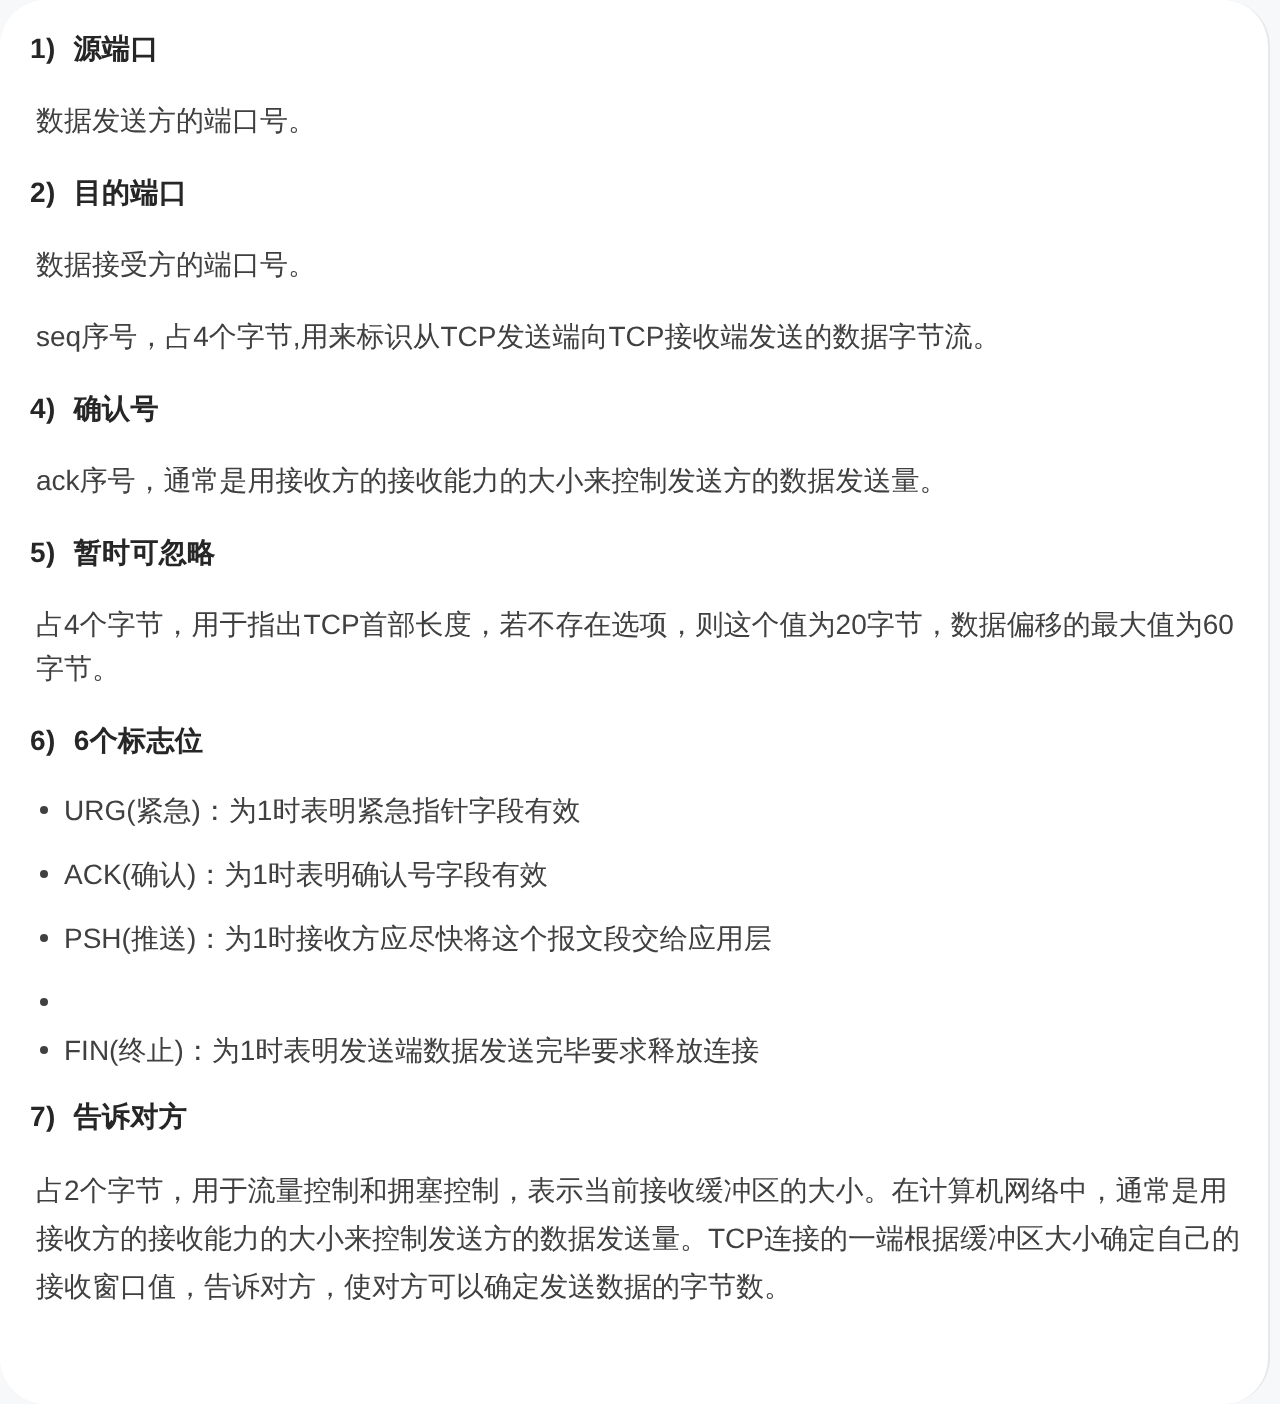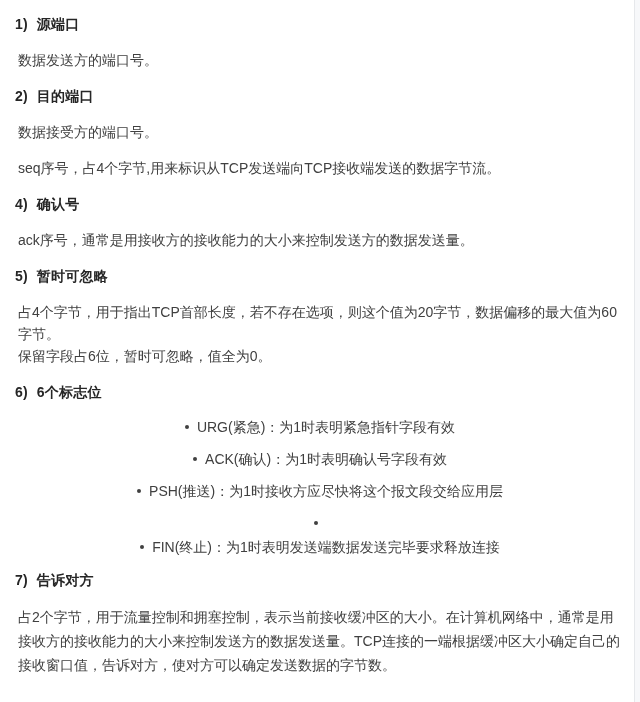--- a/index.html
+++ b/index.html
@@ -16,40 +16,41 @@
     width:640px;height:702px;overflow:hidden;
     background:var(--page-background);
     font-family:"Liberation Sans","DejaVu Sans",sans-serif;
     -webkit-font-smoothing:antialiased;
   }
   .content{
     width:635px;height:702px;
     background:var(--content-background);
     border-right:1px solid var(--divider-color);
     padding:13px 14px 0 14px;
+    border-radius:23px;
   }
   h3.sec{
     margin:0 0 14px 0;
     font-size:14px;line-height:22px;
     font-weight:700;color:var(--heading-color);
     letter-spacing:.2px;
   }
   h3.sec .num{display:inline-block;margin-left:1px;margin-right:9px;}
   p.body{
     margin:0 0 14px 4px;
     font-size:14px;line-height:22px;
     color:var(--body-color);
   }
   p.body .line{display:block;}
   p.body.wide{line-height:24px;margin-bottom:0;max-width:612px;}
   ul.flags{list-style:none;margin:0 0 0 0;padding:0;}
   ul.flags li{
     display:flex;align-items:flex-start;
     margin:0 0 12px 0;padding-left:6px;
-    font-size:14px;line-height:20px;color:var(--body-color);justify-content:center;
+    font-size:14px;line-height:20px;color:var(--body-color);
   }
   .dot{
     flex:0 0 auto;width:4px;height:4px;border-radius:50%;
     background:var(--bullet-color);
     margin:8px 8px 0 0;
   }
 </style>
 </head>
 <body>
 
@@ -62,21 +63,20 @@
   <p class="body">数据接受方的端口号。</p>
 
   <p class="body">seq序号，占4个字节,用来标识从TCP发送端向TCP接收端发送的数据字节流。</p>
 
   <h3 class="sec"><span class="num">4)</span><span>确认号</span></h3>
   <p class="body">ack序号，通常是用接收方的接收能力的大小来控制发送方的数据发送量。</p>
 
   <h3 class="sec"><span class="num">5)</span><span>暂时可忽略</span></h3>
   <p class="body">
       <span class="line">占4个字节，用于指出TCP首部长度，若不存在选项，则这个值为20字节，数据偏移的最大值为60字节。</span>
-      <span class="line">保留字段占6位，暂时可忽略，值全为0。</span>
     </p>
 
   <h3 class="sec"><span class="num">6)</span><span>6个标志位</span></h3>
   <ul class="flags">
     <li>
         <span class="dot"></span>
         <span>URG(紧急)：为1时表明紧急指针字段有效</span>
       </li>
     <li>
         <span class="dot"></span>

